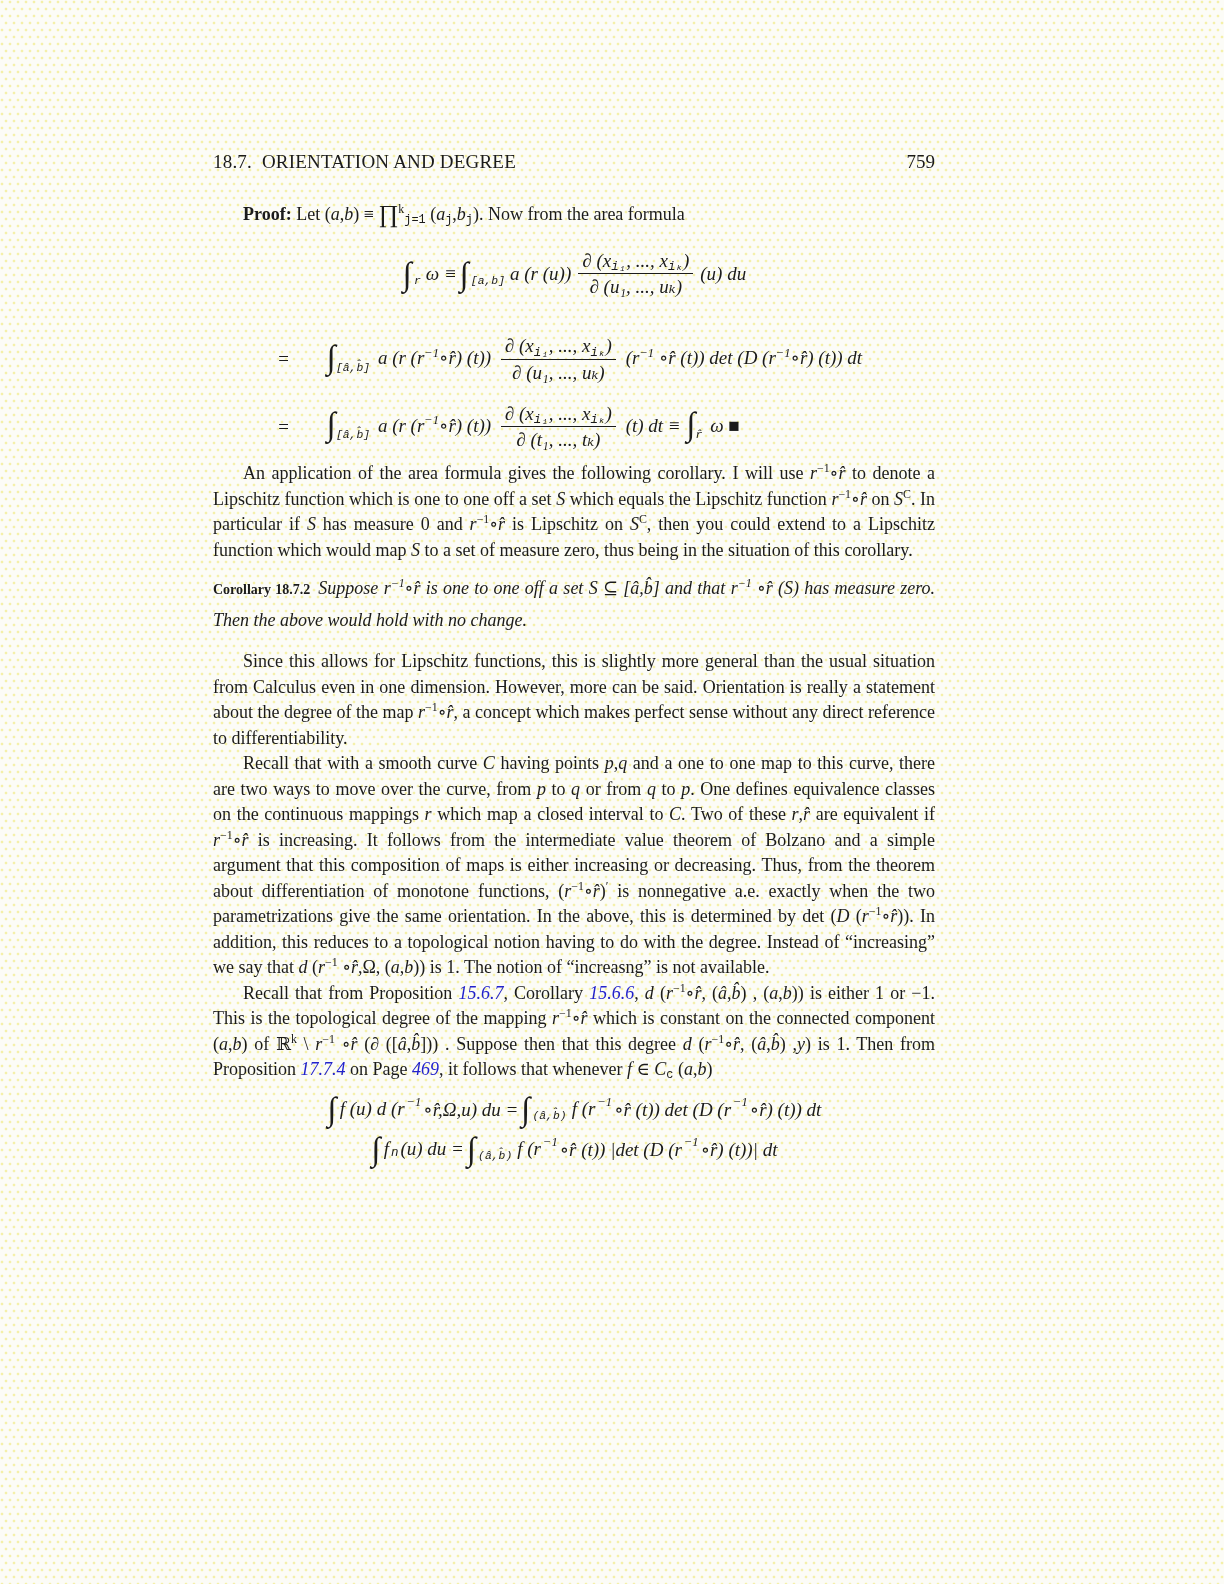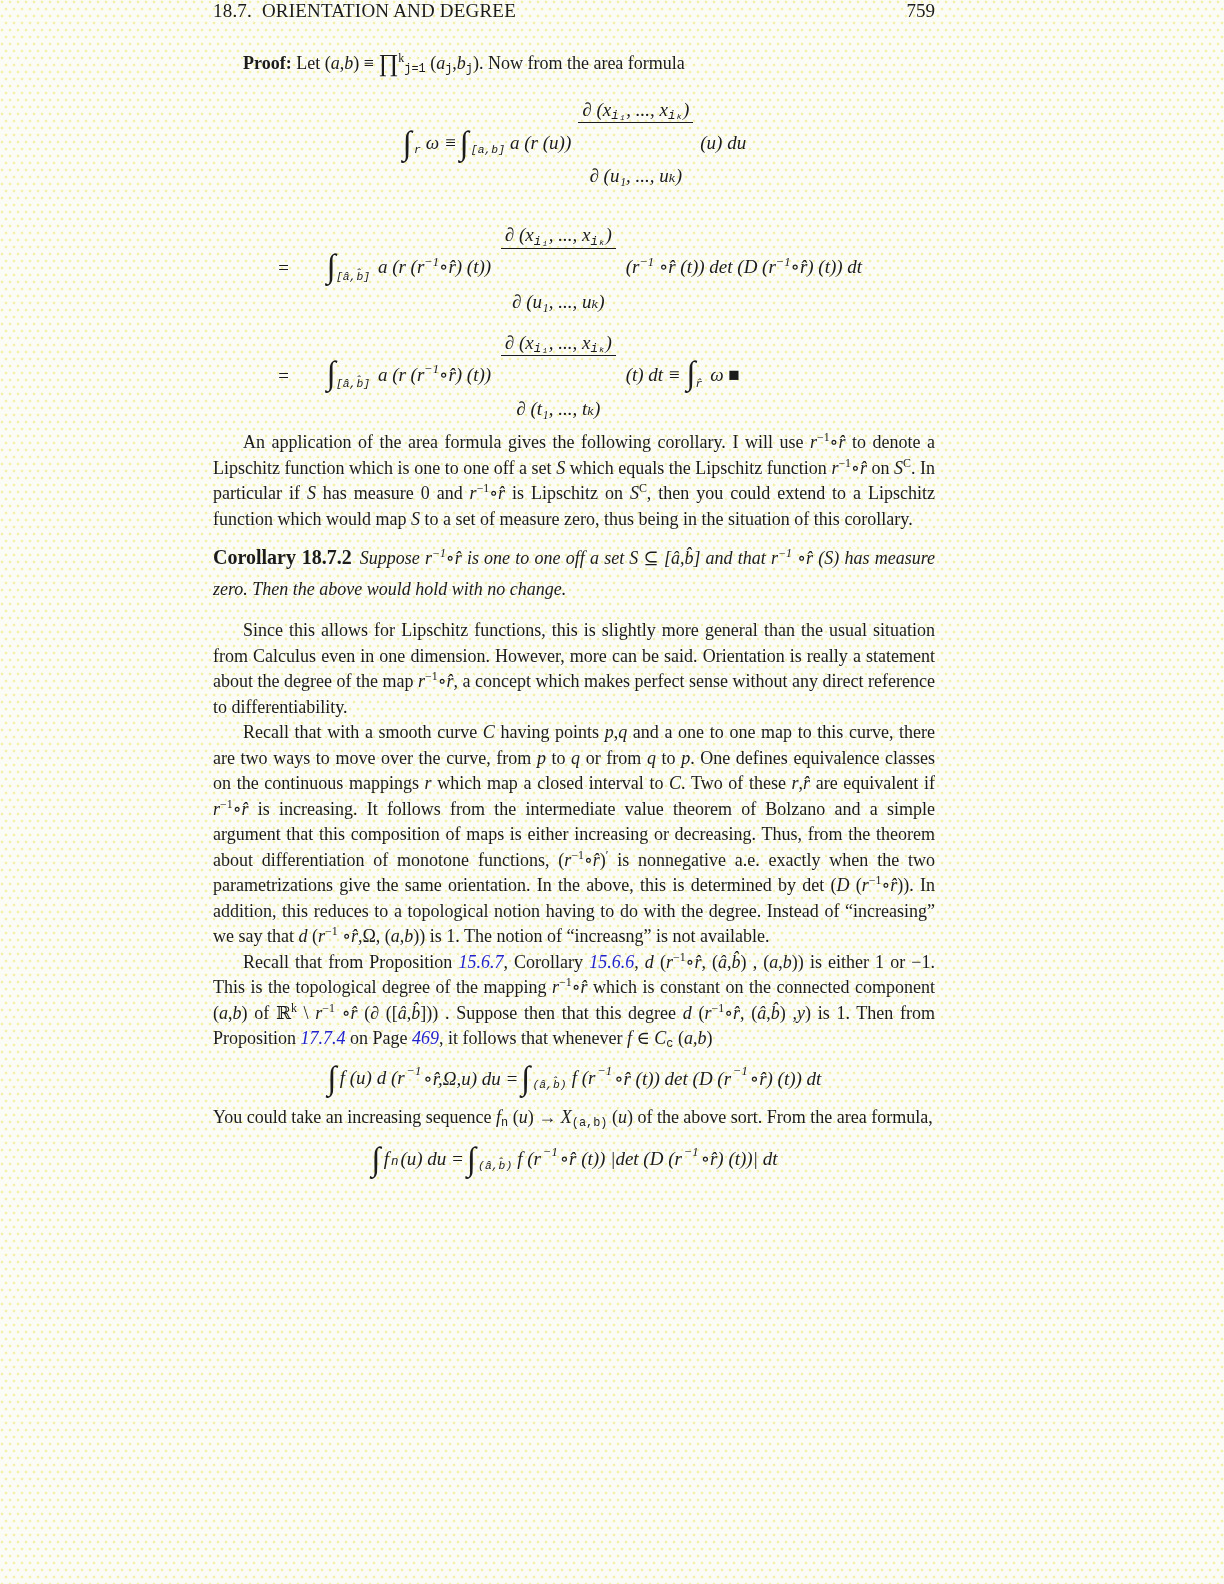--- a/index.html
+++ b/index.html
@@ -16,21 +16,21 @@
     background-image:
       radial-gradient(circle at 2px 2px, var(--dot) 1.1px, transparent 1.7px),
       radial-gradient(circle at 2px 2px, var(--dot) 1.1px, transparent 1.7px);
     background-size:8px 14px;
     background-position:0 0,4px 7px;
     font-family:"Liberation Serif","DejaVu Serif","DejaVu Sans",serif;
     font-size:18px;
   }
   .page{position:absolute;left:213px;top:0;width:722px;}
   .running-head{
-    display:flex;justify-content:space-between;align-items:center;
+    margin-top:151px;display:flex;justify-content:space-between;align-items:center;
     font-size:19px;
   }
   .running-head .section{white-space:pre;letter-spacing:0.2px;}
   p{margin:0;line-height:25.5px;text-align:justify;}
   .indent{text-indent:30px;}
   .proof-para{margin-top:29px;}
   .proof-para b{font-weight:bold;margin-top:41px;}
   i{font-style:italic;}
   sup{font-size:66%;vertical-align:baseline;position:relative;top:-0.55em;line-height:0;}
   sub{font-size:66%;vertical-align:baseline;position:relative;top:0.28em;line-height:0;font-family:Liberation Mono, monospace;}
@@ -45,27 +45,27 @@
   .eq1{margin-top:21px;}
   .eq2{margin-top:35px;}
   .eq3{margin-top:17px;}
   .eq4{margin-top:15px;margin-bottom:14px;}
   .eq5{margin-top:17px;}
   .bigint{font-size:175%;line-height:0;vertical-align:-0.12em;padding:0 1px;}
   .isub{font-size:60%;top:0.62em;margin-left:-1px;margin-right:3px;}
   .bigop{font-size:135%;line-height:0;vertical-align:-0.08em;}
   .frac{
     display:inline-flex;flex-direction:column;align-items:center;
-    vertical-align:middle;margin:0 5px;line-height:1.25;text-align:center;gap:40px;
+    vertical-align:middle;margin:0 5px;line-height:1.25;text-align:center;
   }
   .frac .num{border-bottom:1.4px solid currentColor;padding:0 4px 1px;}
   .frac .den{padding-top:1px;}
   
   .corollary{margin-top:10px;margin-bottom:13px;font-style:italic;line-height:31px;}
-  .corollary b{font-style:normal;font-size:20px;padding-right:8px;}
+  .corollary b{font-style:normal;font-size:14px;padding-right:8px;}
   .after-eq{margin-top:9px;}
   .p-seq{margin-top:15px;}
 </style>
 </head>
 <body>
 
 <div class="page">
 
   <header class="running-head">
     <span class="section">18.7.  ORIENTATION AND DEGREE</span>
@@ -102,17 +102,16 @@
   <p class="corollary"><b>Corollary 18.7.2</b><span>Suppose r<sup>−1</sup>∘r̂ is one to one off a set S ⊆ [â,b̂] and that r<sup>−1</sup> ∘r̂ (S) has measure zero. Then the above would hold with no change.</span></p>
 
   <p class="indent">Since this allows for Lipschitz functions, this is slightly more general than the usual situation from Calculus even in one dimension. However, more can be said. Orientation is really a statement about the degree of the map <i>r</i><sup>−1</sup>∘<i>r̂</i>, a concept which makes perfect sense without any direct reference to differentiability.</p>
 
   <p class="indent">Recall that with a smooth curve <i>C</i> having points <i>p</i>,<i>q</i> and a one to one map to this curve, there are two ways to move over the curve, from <i>p</i> to <i>q</i> or from <i>q</i> to <i>p</i>. One defines equivalence classes on the continuous mappings <i>r</i> which map a closed interval to <i>C</i>. Two of these <i>r</i>,<i>r̂</i> are equivalent if <i>r</i><sup>−1</sup>∘<i>r̂</i> is increasing. It follows from the intermediate value theorem of Bolzano and a simple argument that this composition of maps is either increasing or decreasing. Thus, from the theorem about differentiation of monotone functions, (<i>r</i><sup>−1</sup>∘<i>r̂</i>)<sup>′</sup> is nonnegative a.e. exactly when the two parametrizations give the same orientation. In the above, this is determined by det (<i>D</i> (<i>r</i><sup>−1</sup>∘<i>r̂</i>)). In addition, this reduces to a topological notion having to do with the degree. Instead of “increasing” we say that <i>d</i> (<i>r</i><sup>−1</sup> ∘<i>r̂</i>,Ω, (<i>a</i>,<i>b</i>)) is 1. The notion of “increasng” is not available.</p>
 
   <p class="indent">Recall that from Proposition <span class="lnk">15.6.7</span>, Corollary <span class="lnk">15.6.6</span>, <i>d</i> (<i>r</i><sup>−1</sup>∘<i>r̂</i>, (<i>â</i>,<i>b̂</i>) , (<i>a</i>,<i>b</i>)) is either 1 or −1. This is the topological degree of the mapping <i>r</i><sup>−1</sup>∘<i>r̂</i> which is constant on the connected component (<i>a</i>,<i>b</i>) of ℝ<sup>k</sup> \ <i>r</i><sup>−1</sup> ∘<i>r̂</i> (∂ ([<i>â</i>,<i>b̂</i>])) . Suppose then that this degree <i>d</i> (<i>r</i><sup>−1</sup>∘<i>r̂</i>, (<i>â</i>,<i>b̂</i>) ,<i>y</i>) is 1. Then from Proposition <span class="lnk">17.7.4</span> on Page <span class="lnk">469</span>, it follows that whenever <i>f</i> ∈ <i>C</i><sub>c</sub> (<i>a</i>,<i>b</i>)</p>
 
   <div class="eq eq-center eq4"><span class="bigint">∫</span> f (u) d (r<sup>−1</sup>∘r̂,Ω,u) du = <span class="bigint">∫</span><sub class="isub">(â,b̂)</sub> f (r<sup>−1</sup> ∘r̂ (t)) det (D (r<sup>−1</sup>∘r̂) (t)) dt</div>
 
-  <p class="p-seq">You could take an increasing sequence <i>f</i><sub>n</sub> (<i>u</i>) → <i>X</i><sub>(a,b)</sub> (<i>u</i>) of the above sort. From the area formula,</p>
 
   <div class="eq eq-center eq5"><span class="bigint">∫</span> f<sub>n</sub> (u) du = <span class="bigint">∫</span><sub class="isub">(â,b̂)</sub> f (r<sup>−1</sup> ∘r̂ (t)) |det (D (r<sup>−1</sup>∘r̂) (t))| dt</div>
 
 </div>
 
 </body></html>

